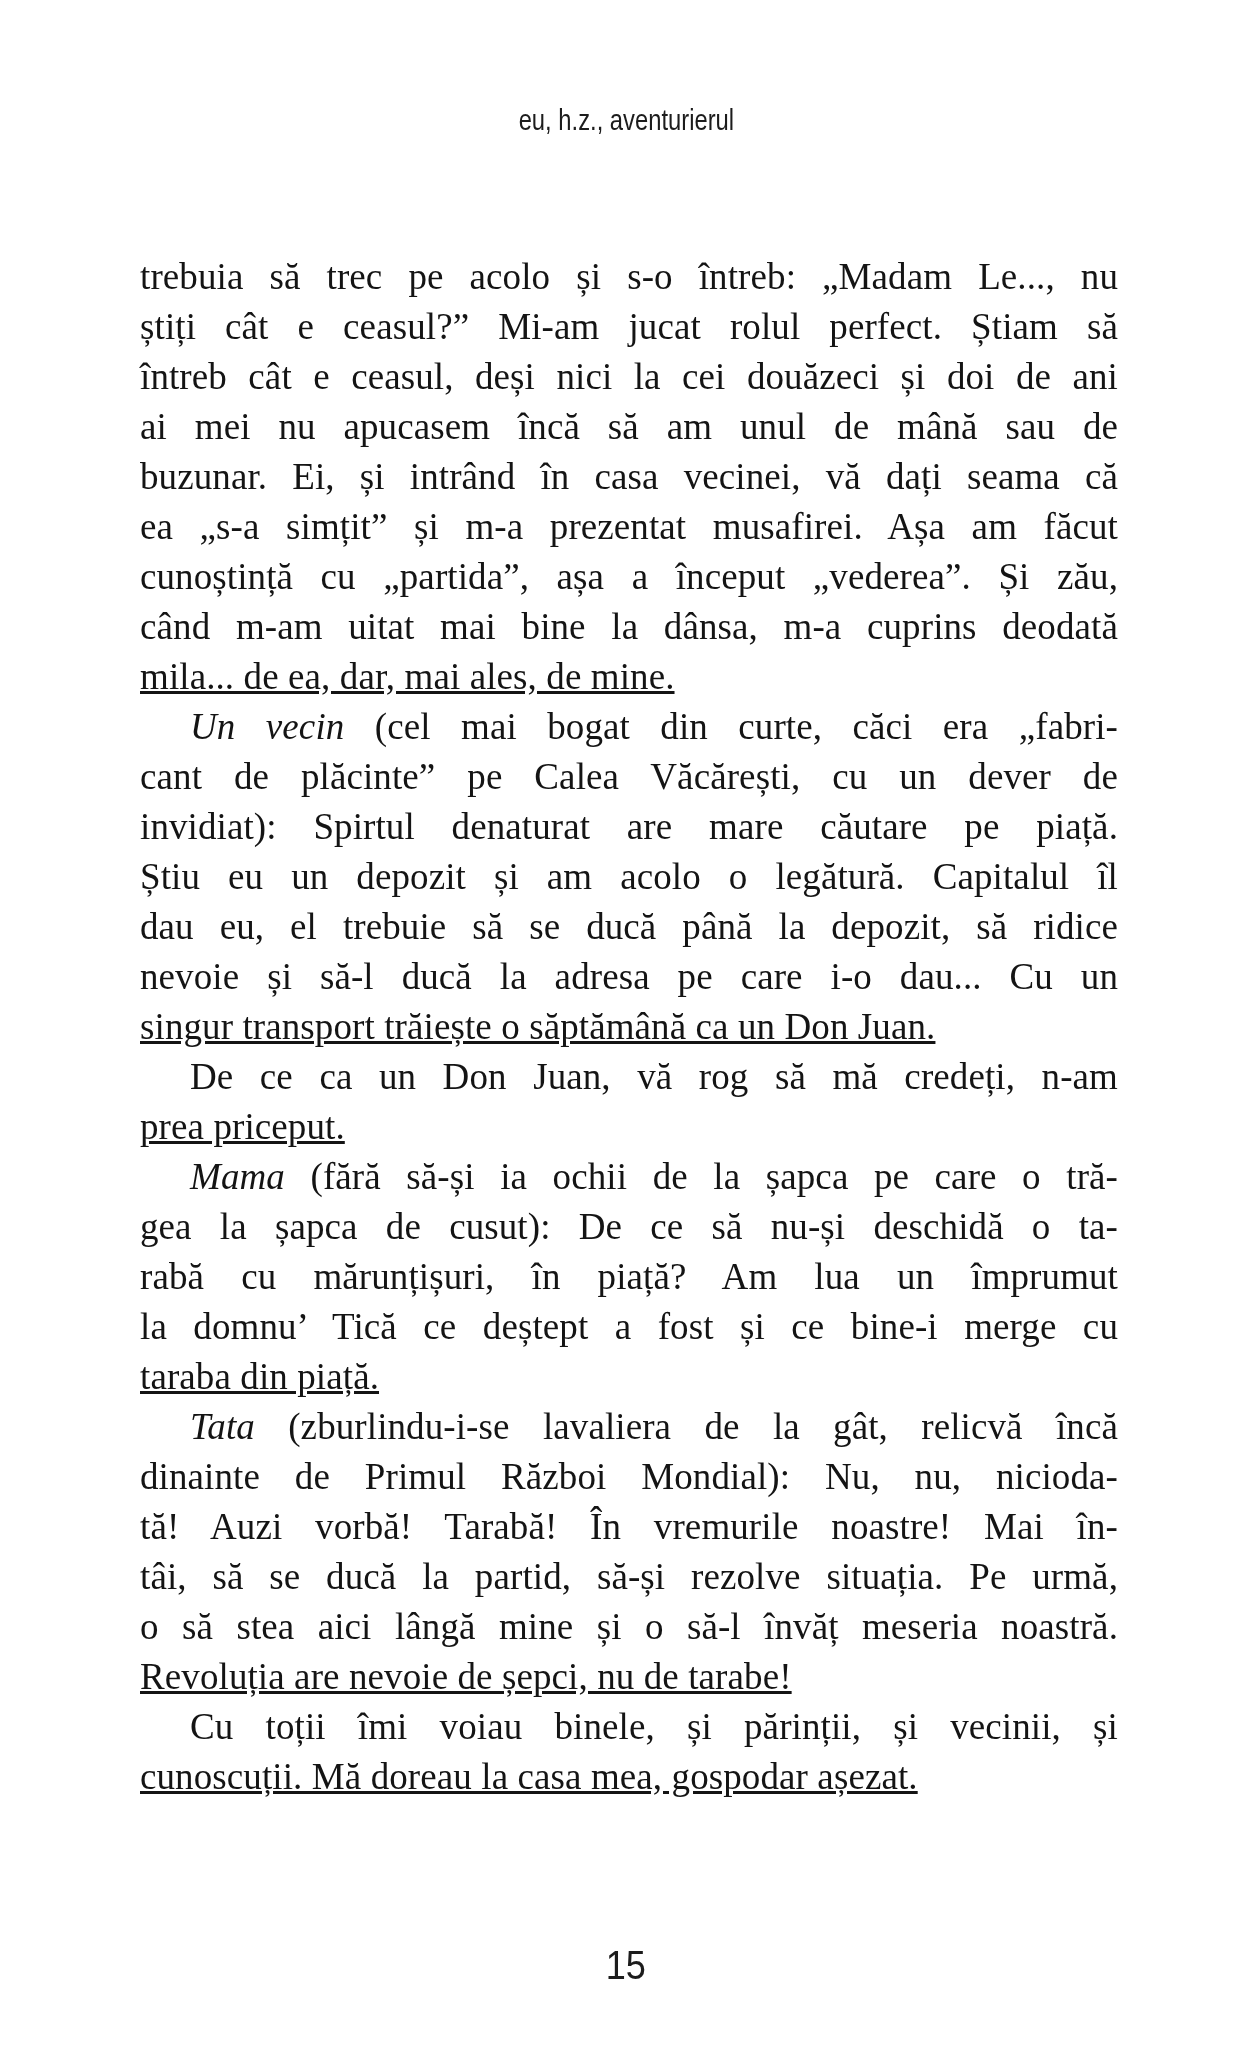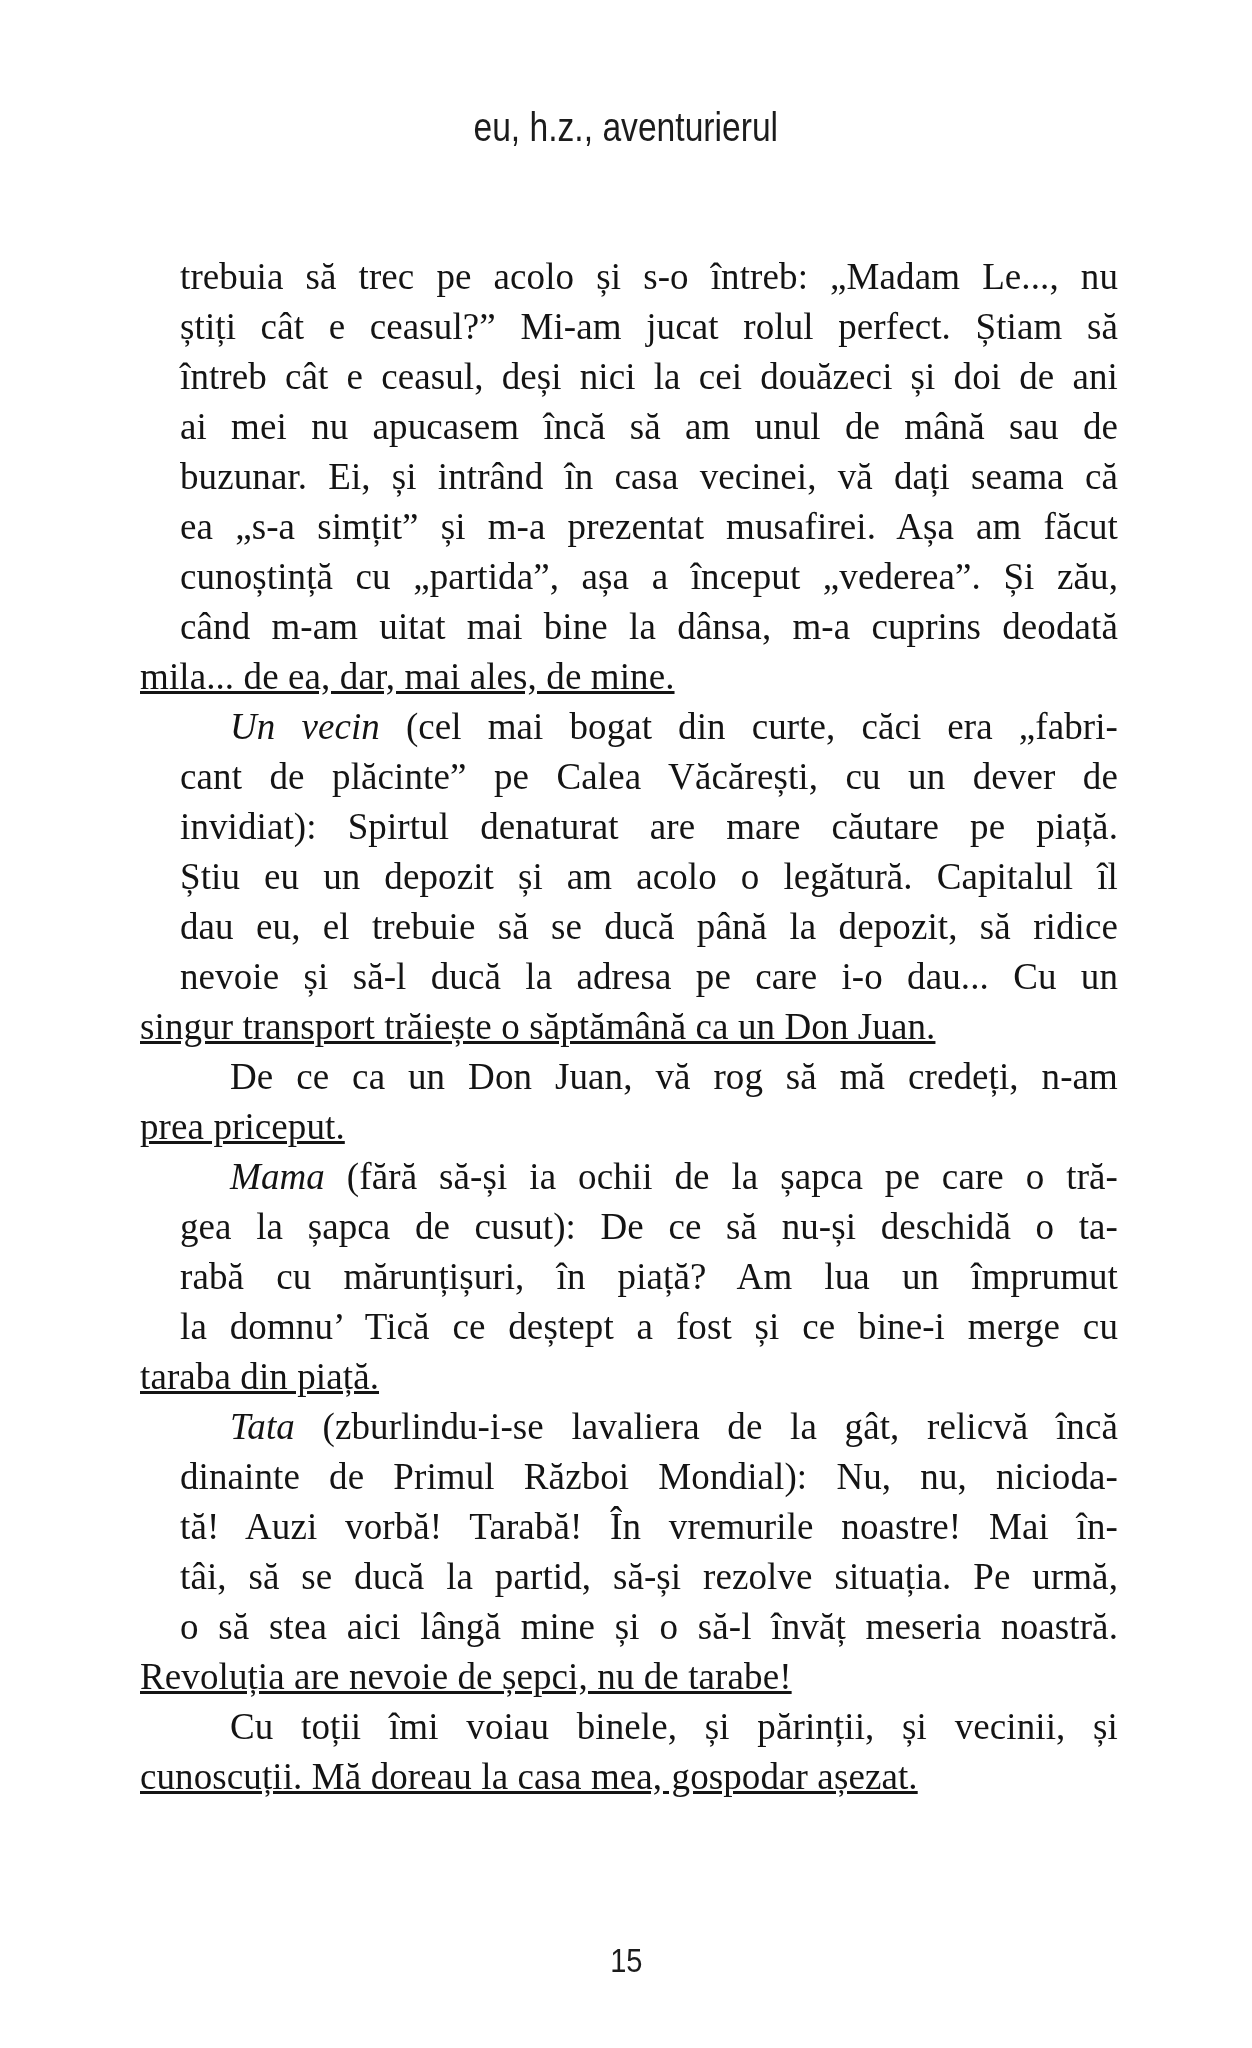--- a/index.html
+++ b/index.html
@@ -16,21 +16,21 @@
     font-family: "Liberation Serif", serif;
     color: #141414;
   }
   .running-header {
     position: absolute;
     top: 104px;
     left: 0;
     width: 100%;
     text-align: center;
     font-family: "Liberation Sans", sans-serif;
-    font-size: 41px;
+    font-size: 29px;
     font-weight: 400;
     color: #1c1c1c;
     letter-spacing: 0px;
   }
   .running-header .squeeze {
     display: inline-block;
     transform: scaleX(0.82);
     transform-origin: center;
   }
   .text-block {
@@ -42,41 +42,40 @@
     line-height: 50px;
     letter-spacing: 0.1px;
   }
   .line {
     white-space: normal;
     text-justify: inter-word;
   }
   .line.justify {
     text-align: justify;
     text-align-last: justify;
-    margin-left: 40px;
   }
   .line.left {
     text-align: right;
     text-align-last: left;
     text-decoration: underline;
   }
   .line.indent {
     padding-left: 50px;
   }
   .italic {
     font-style: italic;
   }
   .page-number {
     position: absolute;
     top: 1942px;
     left: 0;
     width: 100%;
     text-align: center;
     font-family: "Liberation Sans", sans-serif;
-    font-size: 33px;
+    font-size: 41px;
     color: #1c1c1c;
   }
   .page-number .squeeze {
     display: inline-block;
     transform: scaleX(0.88);
     transform-origin: center;
   }
 </style>
 </head>
 <body>

